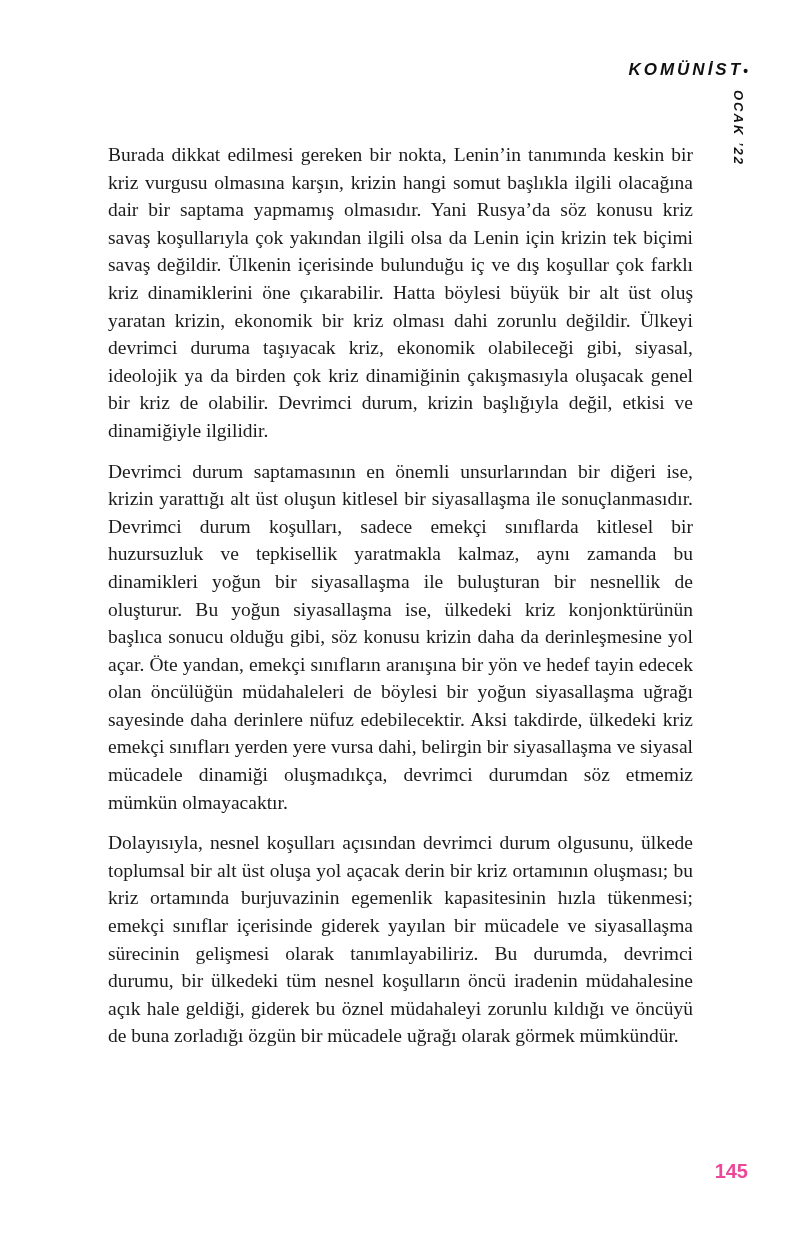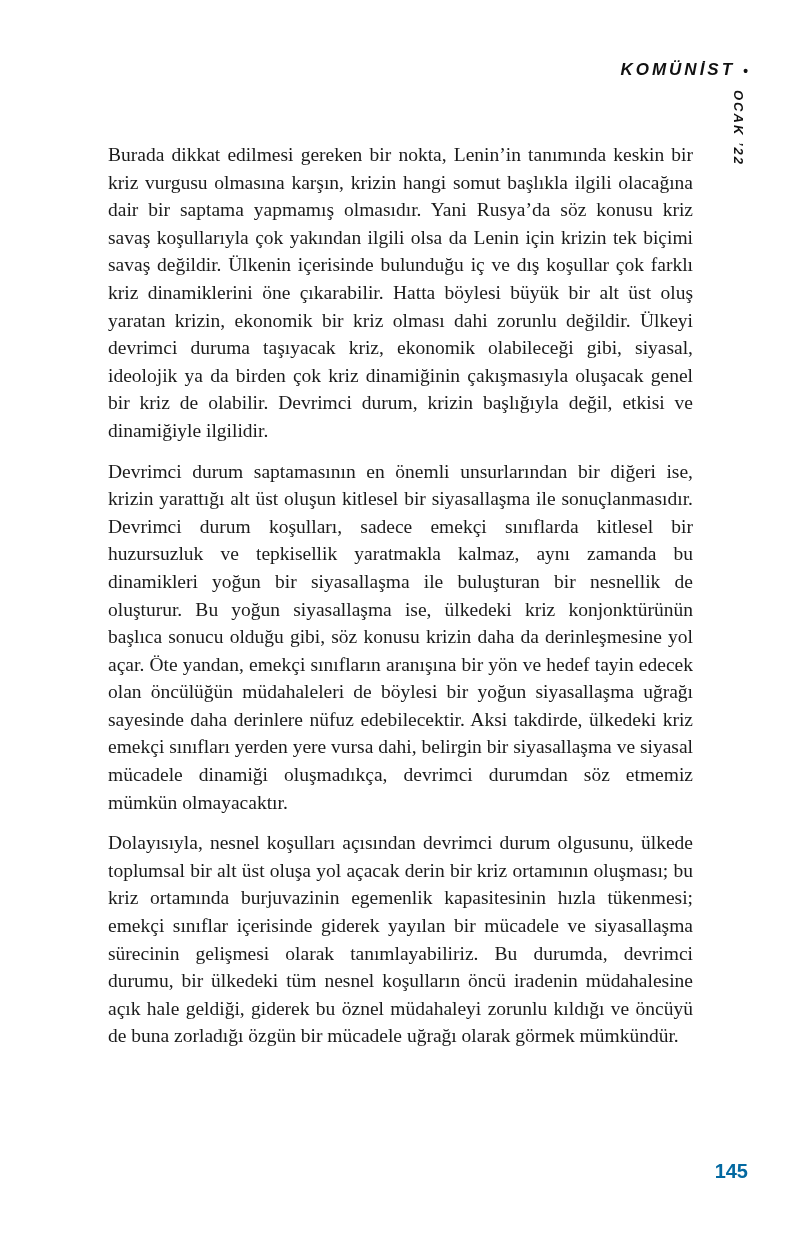--- a/index.html
+++ b/index.html
@@ -16,21 +16,20 @@
     color: #1b1b1b;
     font-family: "Liberation Serif", serif;
     overflow: hidden;
   }
   .running-head {
     position: absolute;
     top: 60px;
     right: 50px;
     display: flex;
     align-items: center;
-    gap: 8px;
     font-family: "Liberation Sans", sans-serif;
     font-weight: bold;
     font-style: italic;
     font-size: 17px;
     letter-spacing: 3px;
     color: #111111;
     white-space: nowrap;
   }
   .running-head .bullet {
     letter-spacing: 0;
@@ -67,21 +66,21 @@
     margin: 0 0 13px 0;
     padding: 0;
   }
   .page-number {
     position: absolute;
     right: 50px;
     bottom: 58px;
     font-family: "Liberation Sans", sans-serif;
     font-weight: bold;
     font-size: 20px;
-    color: #0369a1;
+    color: #ec4899;
   }
 </style>
 </head>
 <body>
 
 <div class="page">
 
   <div class="running-head">
     <span class="title">KOMÜNİST</span>
     <span class="bullet">•</span>

